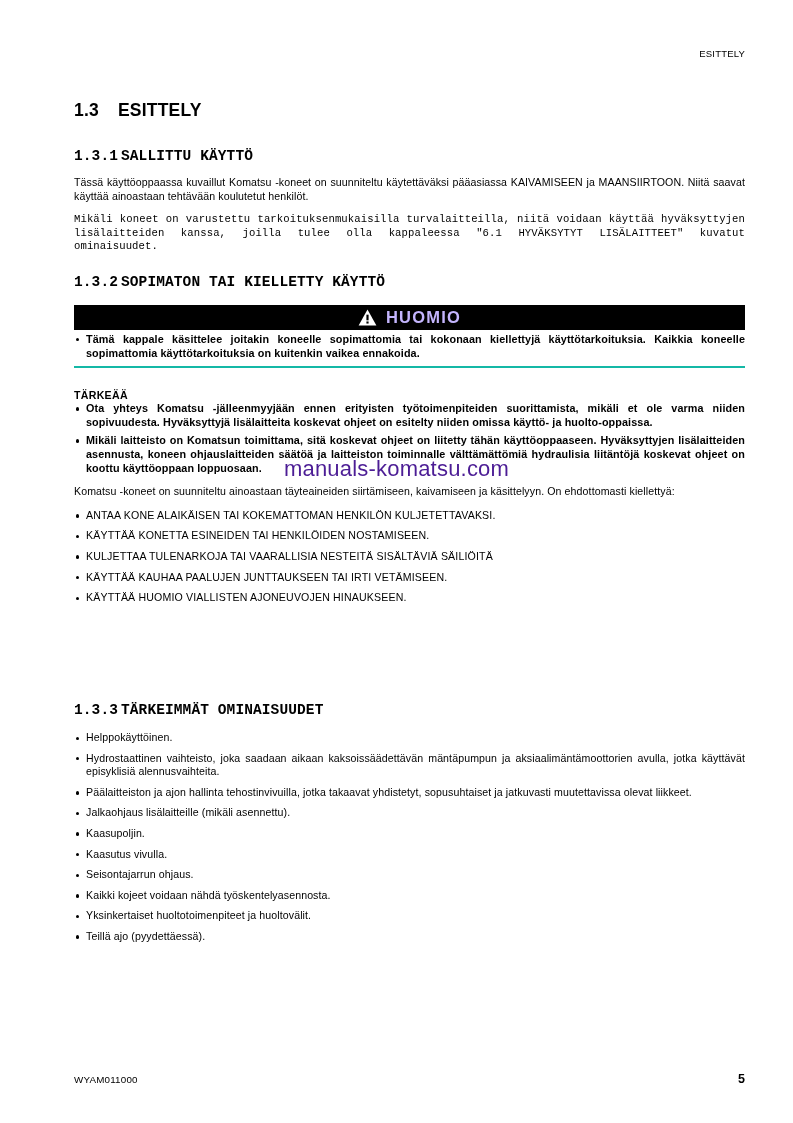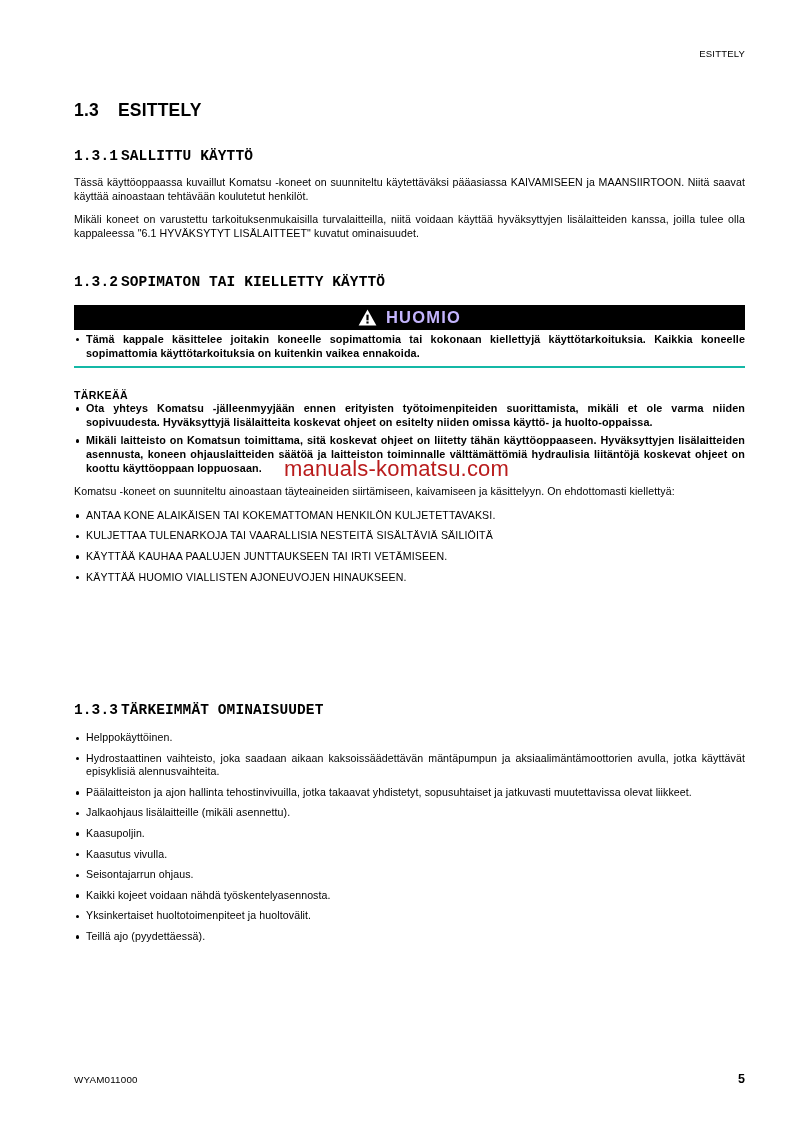--- a/index.html
+++ b/index.html
@@ -53,21 +53,21 @@
   .h2 .num { display: inline-block; min-width: 47px; }
 
   
   p.body {
     font-size: 10.6px;
     line-height: 13.6px;
     margin: 0;
     text-align: justify;
     letter-spacing: 0.1px;
   }
-  p.body + p.body { margin-top: 10px; }
+  p.body + p.body { margin-top: 10px; font-family: Liberation Mono, monospace; }
 
   
   .warn-banner {
     background: #000000;
     color: #c4b5fd;
     height: 25px;
     display: flex;
     align-items: center;
     justify-content: center;
     gap: 9px;
@@ -136,21 +136,21 @@
   }
 
   
   .watermark {
     position: absolute;
     left: 0;
     top: 456px;
     width: 793px;
     text-align: center;
     font-size: 22px;
-    color: #b91c1c;
+    color: #4c1d95;
     letter-spacing: 0.2px;
     pointer-events: none;
   }
 
   
   .footer {
     position: absolute;
     left: 74px;
     top: 1072px;
     width: 671px;
@@ -217,20 +217,21 @@
       <ul class="bl bold">
         <li style="margin-bottom:5px;">Ota yhteys Komatsu -jälleenmyyjään ennen erityisten työtoimenpiteiden suorittamista, mikäli et ole varma niiden sopivuudesta. Hyväksyttyjä lisälaitteita koskevat ohjeet on esitelty niiden omissa käyttö- ja huolto-oppaissa.</li>
         <li>Mikäli laitteisto on Komatsun toimittama, sitä koskevat ohjeet on liitetty tähän käyttöoppaaseen. Hyväksyttyjen lisälaitteiden asennusta, koneen ohjauslaitteiden säätöä ja laitteiston toiminnalle välttämättömiä hydraulisia liitäntöjä koskevat ohjeet on koottu käyttöoppaan loppuosaan.</li>
       </ul>
     </div>
 
     <p class="body" style="margin-top:10px;">Komatsu -koneet on suunniteltu ainoastaan täyteaineiden siirtämiseen, kaivamiseen ja käsittelyyn. On ehdottomasti kiellettyä:</p>
 
     <ul class="bl caps spaced" style="margin-top:10px;">
       <li>ANTAA KONE ALAIKÄISEN TAI KOKEMATTOMAN HENKILÖN KULJETETTAVAKSI.</li>
+      <li>KÄYTTÄÄ KONETTA ESINEIDEN TAI HENKILÖIDEN NOSTAMISEEN.</li>
       <li>KULJETTAA TULENARKOJA TAI VAARALLISIA NESTEITÄ SISÄLTÄVIÄ SÄILIÖITÄ</li>
       <li>KÄYTTÄÄ KAUHAA PAALUJEN JUNTTAUKSEEN TAI IRTI VETÄMISEEN.</li>
       <li>KÄYTTÄÄ HUOMIO VIALLISTEN AJONEUVOJEN HINAUKSEEN.</li>
     </ul>
   </div>
 
   <div class="blk-feats">
     <div class="h2">
       <span class="num">1.3.3</span><span>TÄRKEIMMÄT OMINAISUUDET</span>
     </div>

